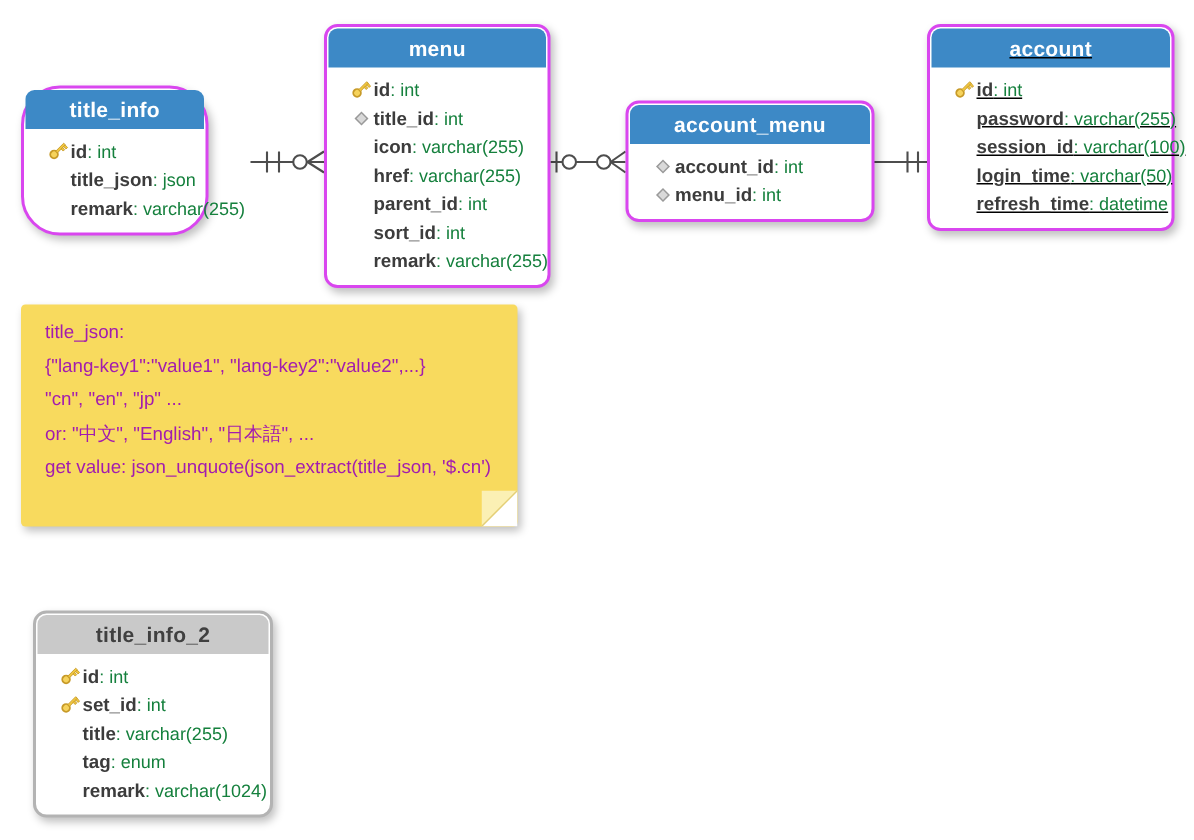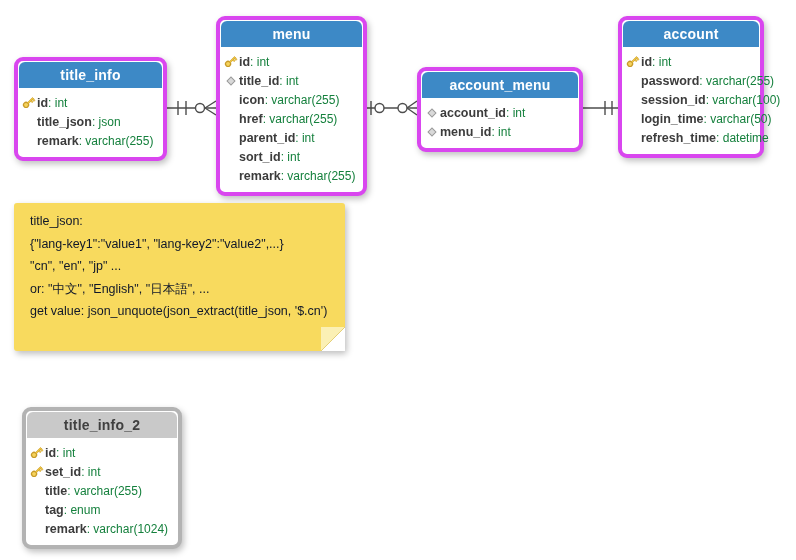--- a/index.html
+++ b/index.html
@@ -7,52 +7,52 @@
     position:relative; width:796px; height:560px; overflow:hidden;
     background:#ffffff;
     font-family:"Liberation Sans", sans-serif;
   }
   .overlay { position:absolute; left:0; top:0; }
 
   
   .db-table {
     position:absolute;
     background:#ffffff;
-    border:4px solid #d946ef;
+    border:2px solid #d946ef;
     border-radius:9px;
     box-shadow:2px 3px 6px rgba(0,0,0,0.25);
     box-sizing:border-box;
   }
   .db-table .tbl-header {
     margin:1px;
     height:26px; line-height:26px;
     background:#3d89c6; color:#ffffff;
     font-size:14px; font-weight:bold; text-align:center;
     border-radius:6px 6px 0 0;
     letter-spacing:0.2px;
   }
   .db-table.gray { border-color:#b3b3b3; }
   .db-table.gray .tbl-header { background:#c9c9c9; color:#404040; }
-  .tbl-body { padding:4px 6px 7px 2px; }
+  .tbl-body { padding:4px 6px 7px 14px; }
   .tbl-row { height:19px; display:flex; align-items:center; }
   .tbl-row .icon { width:17px; min-width:17px; display:inline-flex; justify-content:center; align-items:center; }
   .col-name { font-size:12.5px; font-weight:bold; color:#3c3c3c; white-space:nowrap; }
   .col-type { font-size:12px; color:#15803d; white-space:nowrap; }
 
   
   .note {
     position:absolute;
     background:#f8da5e;
     border-radius:3px;
     box-shadow:2px 3px 6px rgba(0,0,0,0.25);
     box-sizing:border-box;
     padding:7px 16px 4px 16px;
   }
   .note-line {
-    font-size:12.5px; color:#0f172a; line-height:22.5px; white-space:nowrap;
+    font-size:12.5px; color:#a21caf; line-height:22.5px; white-space:nowrap;
   }
   .note-fold { position:absolute; right:0; bottom:0; }
 </style>
 </head>
 <body>
 
 <div class="canvas">
 
   <svg class="overlay" width="796" height="560">
     <g stroke="#4d4d4d" stroke-width="1.4" fill="none">
@@ -71,21 +71,21 @@
     </g>
     <g stroke="#4d4d4d" stroke-width="1.4" fill="none">
       <path d="M555 108 H618"></path>
       <path d="M565 108 L555 101 M565 108 L555 115"></path>
       <circle cx="570" cy="108" r="4.5" fill="#ffffff"></circle>
       <path d="M605 101 V115"></path>
       <path d="M612 101 V115"></path>
     </g>
   </svg>
 
-  <div class="db-table" style="left:14px;  top:57px;  width:153px;">
+  <div class="db-table" style="left:14px;  top:57px;  width:125px;border-radius:26px;">
       <div class="tbl-header">title_info</div>
       <div class="tbl-body">
         <div class="tbl-row">
           <span class="icon">
             <svg width="15" height="15" viewBox="0 0 16 16">
               <g transform="rotate(-45 8 8)">
                 <circle cx="4.3" cy="8" r="2.7" fill="#f6d35c" stroke="#c79a28" stroke-width="1.3"></circle>
                 <rect x="6.8" y="7.2" width="8" height="1.7" fill="#f0c63e" stroke="#c79a28" stroke-width="0.6"></rect>
                 <rect x="10.6" y="8.8" width="1.5" height="2.1" fill="#f0c63e" stroke="#c79a28" stroke-width="0.6"></rect>
                 <rect x="13.1" y="8.8" width="1.5" height="2.5" fill="#f0c63e" stroke="#c79a28" stroke-width="0.6"></rect>
@@ -176,21 +176,21 @@
           <span class="icon">
             <svg width="12" height="12" viewBox="0 0 12 12">
               <rect x="3.2" y="3.2" width="5.6" height="5.6" transform="rotate(45 6 6)" fill="#d9d9d9" stroke="#9a9a9a" stroke-width="1"></rect>
             </svg>
           </span>
           <span class="col-name">menu_id</span>
           <span class="col-type">: int</span>
         </div>
       </div>
     </div>
-  <div class="db-table" style="left:618px; top:16px;  width:146px;">
+  <div class="db-table" style="left:618px; top:16px;  width:165px;text-decoration:underline;">
       <div class="tbl-header">account</div>
       <div class="tbl-body">
         <div class="tbl-row">
           <span class="icon">
             <svg width="15" height="15" viewBox="0 0 16 16">
               <g transform="rotate(-45 8 8)">
                 <circle cx="4.3" cy="8" r="2.7" fill="#f6d35c" stroke="#c79a28" stroke-width="1.3"></circle>
                 <rect x="6.8" y="7.2" width="8" height="1.7" fill="#f0c63e" stroke="#c79a28" stroke-width="0.6"></rect>
                 <rect x="10.6" y="8.8" width="1.5" height="2.1" fill="#f0c63e" stroke="#c79a28" stroke-width="0.6"></rect>
                 <rect x="13.1" y="8.8" width="1.5" height="2.5" fill="#f0c63e" stroke="#c79a28" stroke-width="0.6"></rect>

